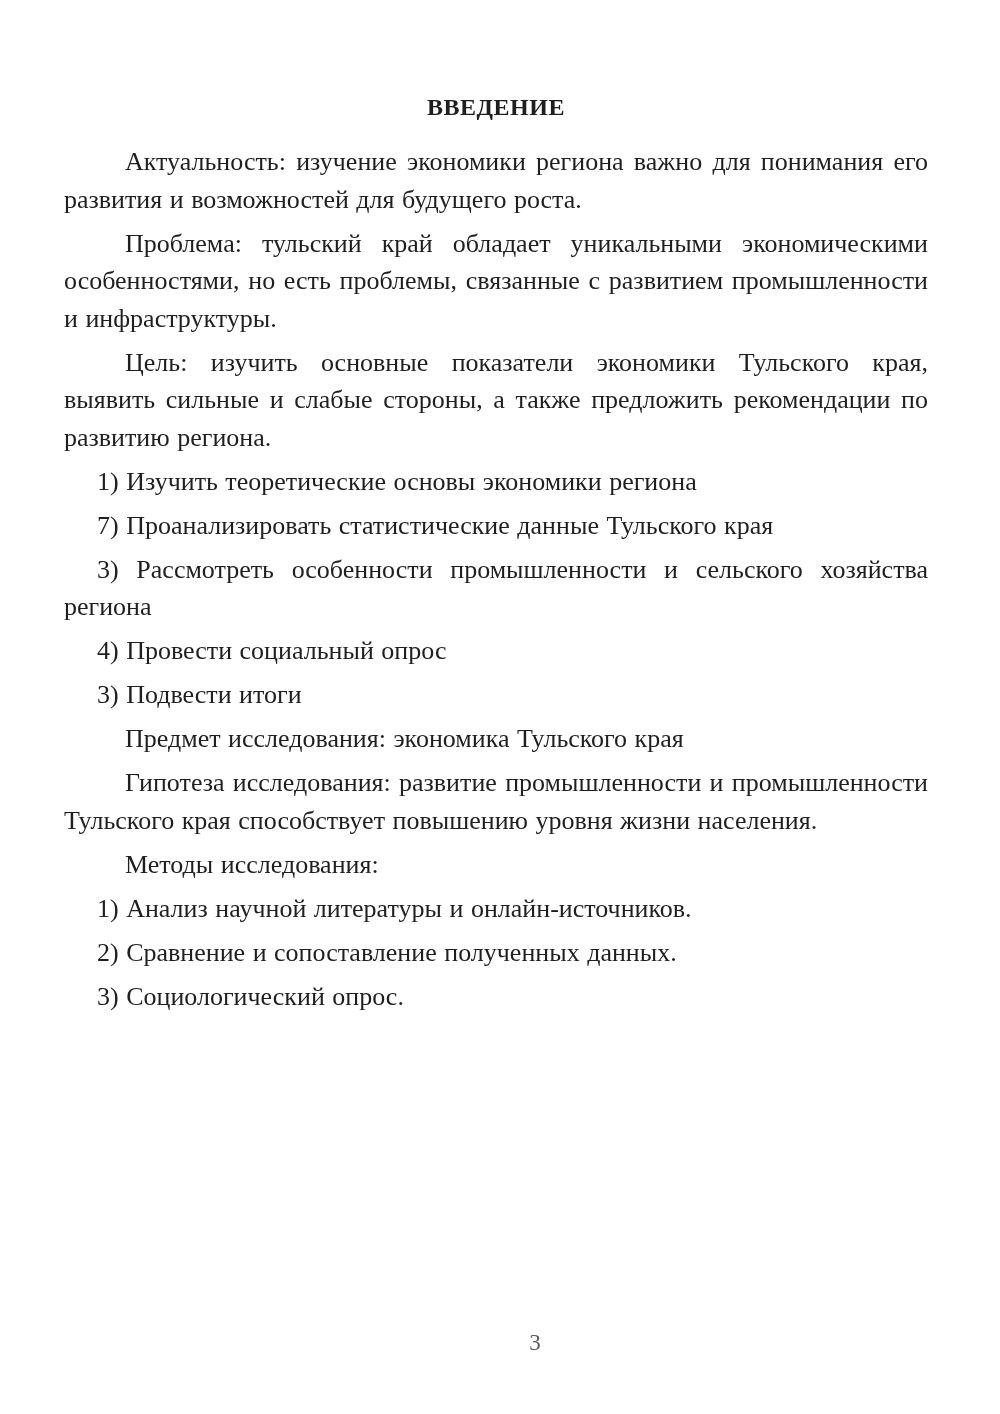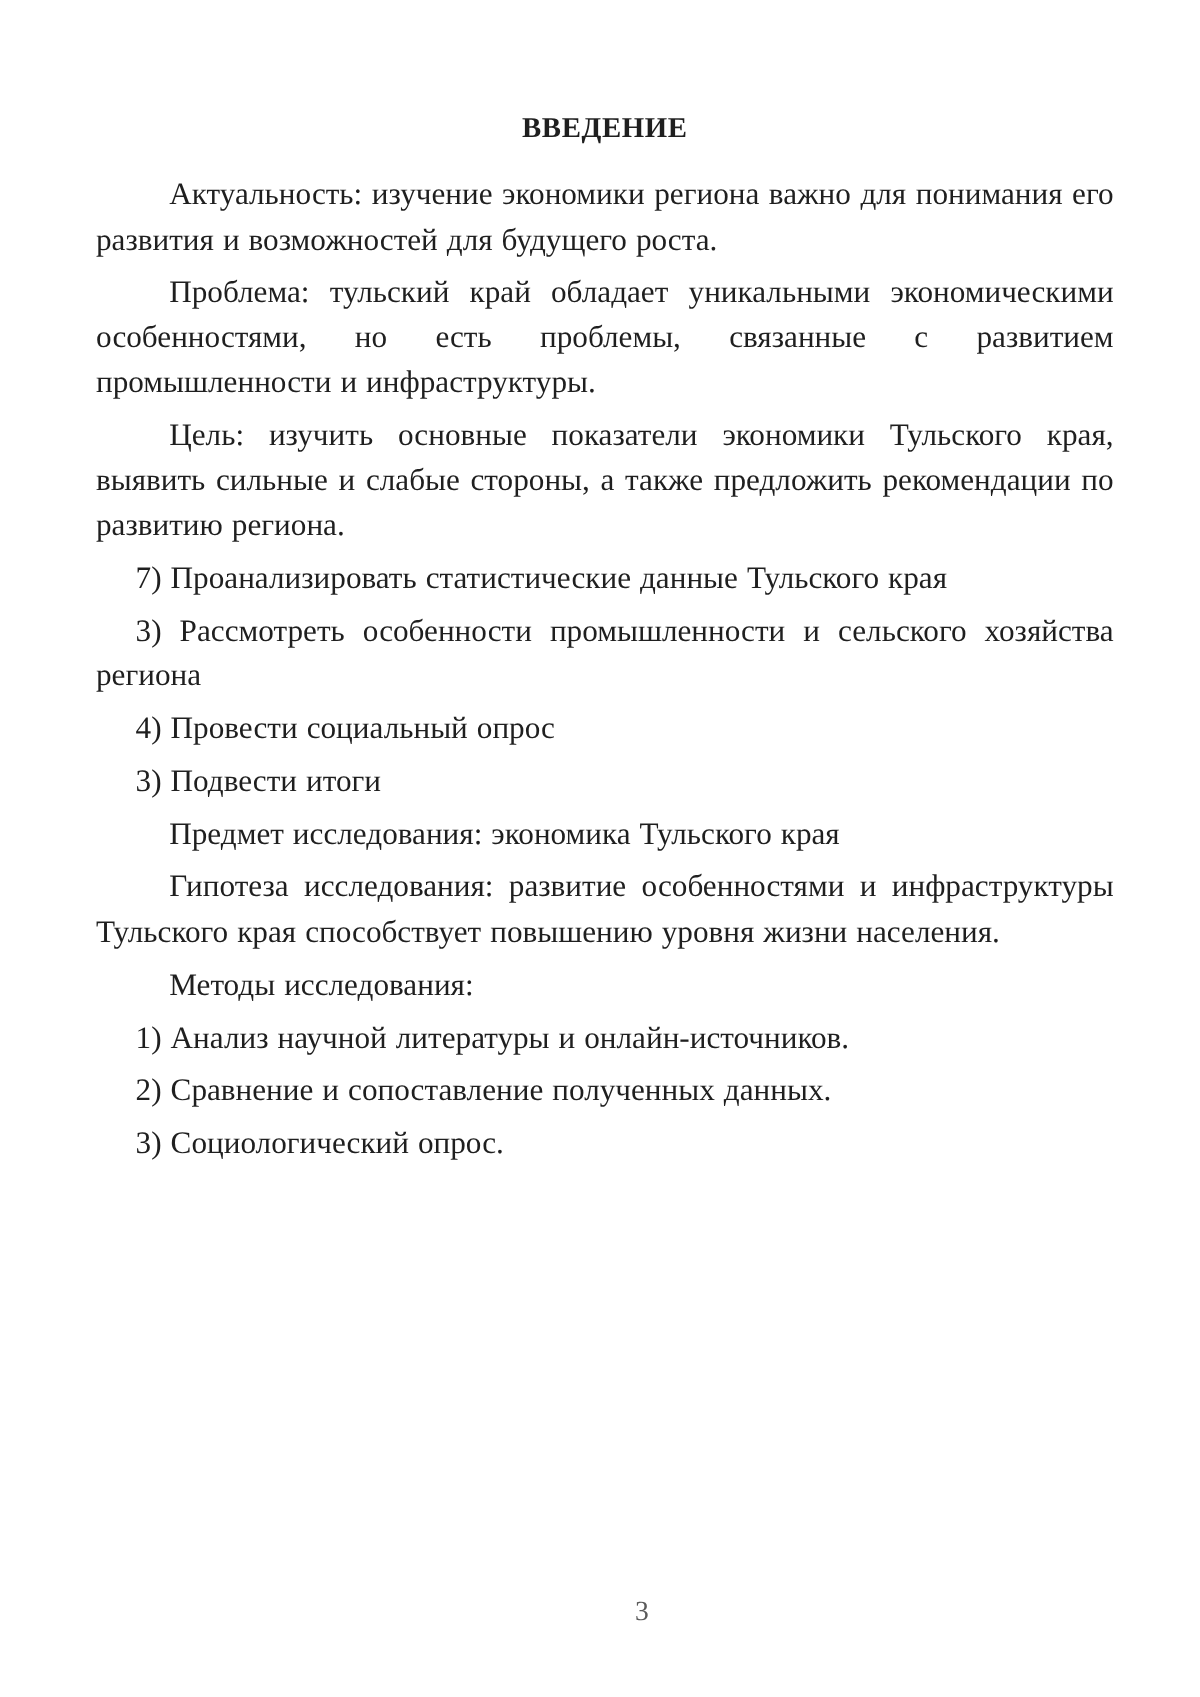--- a/index.html
+++ b/index.html
@@ -6,21 +6,21 @@
     margin: 0;
     padding: 0;
     background: #ffffff;
   }
   .page {
     position: relative;
     width: 1000px;
     height: 1414px;
     background: #ffffff;
     box-sizing: border-box;
-    padding: 92px 72px 0 80px;
+    padding: 92px 72px 0 64px;
     font-family: "Liberation Serif", "DejaVu Serif", serif;
     color: #1f1f1f;
     overflow: hidden;
   }
   .doc-title {
     font-size: 24px;
     font-weight: bold;
     line-height: 30px;
     text-align: center;
     margin: 0 0 21px 0;
@@ -55,33 +55,34 @@
 
   <h1 class="doc-title">ВВЕДЕНИЕ</h1>
 
   <p class="para">Актуальность: изучение экономики региона важно для понимания его развития и возможностей для будущего роста.</p>
 
   <p class="para">Проблема: тульский край обладает уникальными экономическими особенностями, но есть проблемы, связанные с развитием промышленности и инфраструктуры.</p>
 
   <p class="para">Цель: изучить основные показатели экономики Тульского края, выявить сильные и слабые стороны, а также предложить рекомендации по развитию региона.</p>
 
 
+  <p class="para list">1) Изучить теоретические основы экономики региона</p>
 
   <p class="para list">7) Проанализировать статистические данные Тульского края</p>
 
   <p class="para list">3) Рассмотреть особенности промышленности и сельского хозяйства региона</p>
 
   <p class="para list">4) Провести социальный опрос</p>
 
   <p class="para list">3) Подвести итоги</p>
 
 
   <p class="para">Предмет исследования: экономика Тульского края</p>
 
-  <p class="para">Гипотеза исследования: развитие особенностями и инфраструктуры Тульского края способствует повышению уровня жизни населения.</p>
+  <p class="para">Гипотеза исследования: развитие промышленности и промышленности Тульского края способствует повышению уровня жизни населения.</p>
 
   <p class="para">Методы исследования:</p>
 
   <p class="para list">1) Анализ научной литературы и онлайн-источников.</p>
 
   <p class="para list">2) Сравнение и сопоставление полученных данных.</p>
 
   <p class="para list">3) Социологический опрос.</p>
 
   <div class="page-number">3</div>

